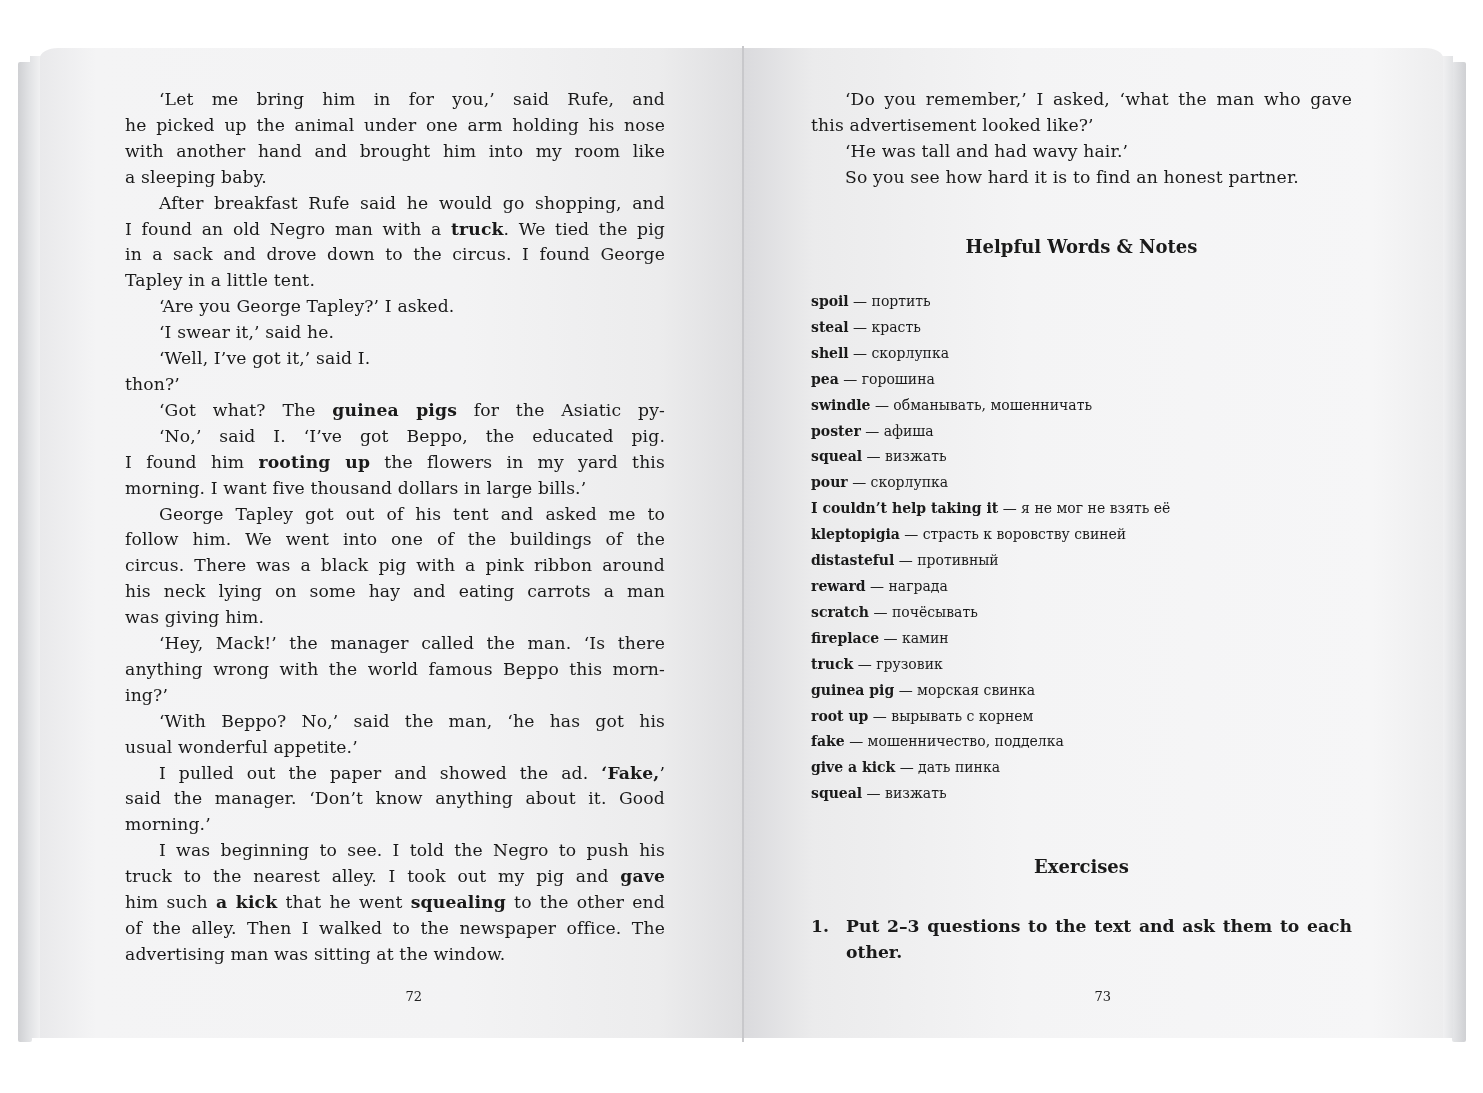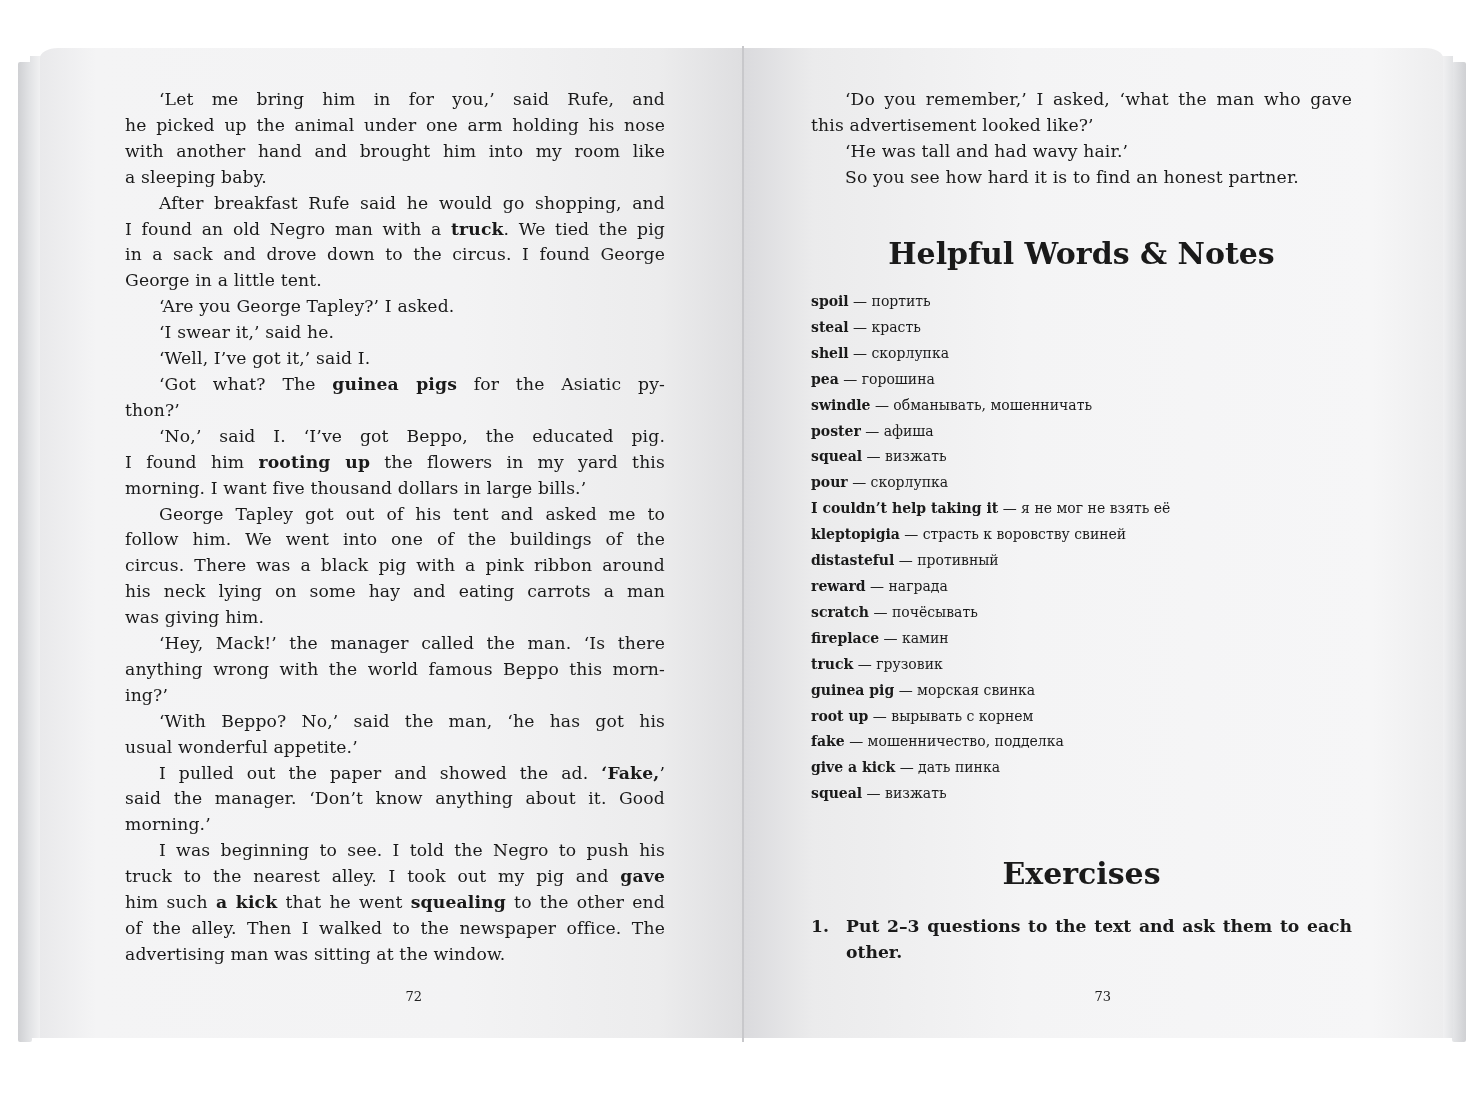--- a/index.html
+++ b/index.html
@@ -30,21 +30,21 @@
 
   .text-block {
     position: absolute; font-size: 17.2px; line-height: 25.9px; letter-spacing: 0.15px;
   }
   .left .text-block { left: 85px; top: 39px; width: 540px; }
   .right .text-block { left: 68px; top: 39px; width: 541px; }
   .line { display: block; text-align: justify; text-align-last: justify; }
   .line.end { text-align-last: left; }
   .ind { padding-left: 34px; }
 
-  h2.section-title { position: absolute; margin: 0; font-size: 30px; font-weight: bold; text-align: center; width: 541px; left: 68px; }
+  h2.section-title { position: absolute; margin: 0; font-size: 18px; font-weight: bold; text-align: center; width: 541px; left: 68px; }
   .vocab { position: absolute; left: 68px; top: 241px; width: 560px; font-size: 14px; line-height: 25.9px; list-style: none; margin: 0; padding: 0; }
   .vocab li { white-space: nowrap; }
   .vocab .term { font-weight: bold; }
   .exercise { position: absolute; left: 68px; top: 866px; width: 541px; font-size: 17.2px; line-height: 25.9px; font-weight: bold; display: flex; }
   .exercise .num { width: 35px; flex: none; }
   .exercise .txt { text-align: justify; }
   .page-num { position: absolute; top: 941px; font-size: 13px; width: 60px; text-align: right; color: #222; }
   .left .page-num { left: 322px; }
   .right .page-num { left: 308px; }
 </style>
@@ -59,26 +59,26 @@
 
   <div class="page left">
     <div class="text-block" id="left-text">
         <span class="line ind">‘Let me bring him in for you,’ said Rufe, and</span>
         <span class="line">he picked up the animal under one arm holding his nose</span>
         <span class="line">with another hand and brought him into my room like</span>
         <span class="line end">a sleeping baby.</span>
         <span class="line ind">After breakfast Rufe said he would go shopping, and</span>
         <span class="line">I found an old Negro man with a <b>truck</b>. We tied the pig</span>
         <span class="line">in a sack and drove down to the circus. I found George</span>
-        <span class="line end">George in a little tent.</span>
+        <span class="line end">Tapley in a little tent.</span>
         <span class="line end ind">‘Are you George Tapley?’ I asked.</span>
         <span class="line end ind">‘I swear it,’ said he.</span>
         <span class="line end ind">‘Well, I’ve got it,’ said I.</span>
+        <span class="line end">thon?’</span>
         <span class="line ind">‘Got what? The <b>guinea pigs</b> for the Asiatic py-</span>
-        <span class="line end">thon?’</span>
         <span class="line ind">‘No,’ said I. ‘I’ve got Beppo, the educated pig.</span>
         <span class="line">I found him <b>rooting up</b> the flowers in my yard this</span>
         <span class="line end">morning. I want five thousand dollars in large bills.’</span>
         <span class="line ind">George Tapley got out of his tent and asked me to</span>
         <span class="line">follow him. We went into one of the buildings of the</span>
         <span class="line">circus. There was a black pig with a pink ribbon around</span>
         <span class="line">his neck lying on some hay and eating carrots a man</span>
         <span class="line end">was giving him.</span>
         <span class="line ind">‘Hey, Mack!’ the manager called the man. ‘Is there</span>
         <span class="line">anything wrong with the world famous Beppo this morn-</span>

